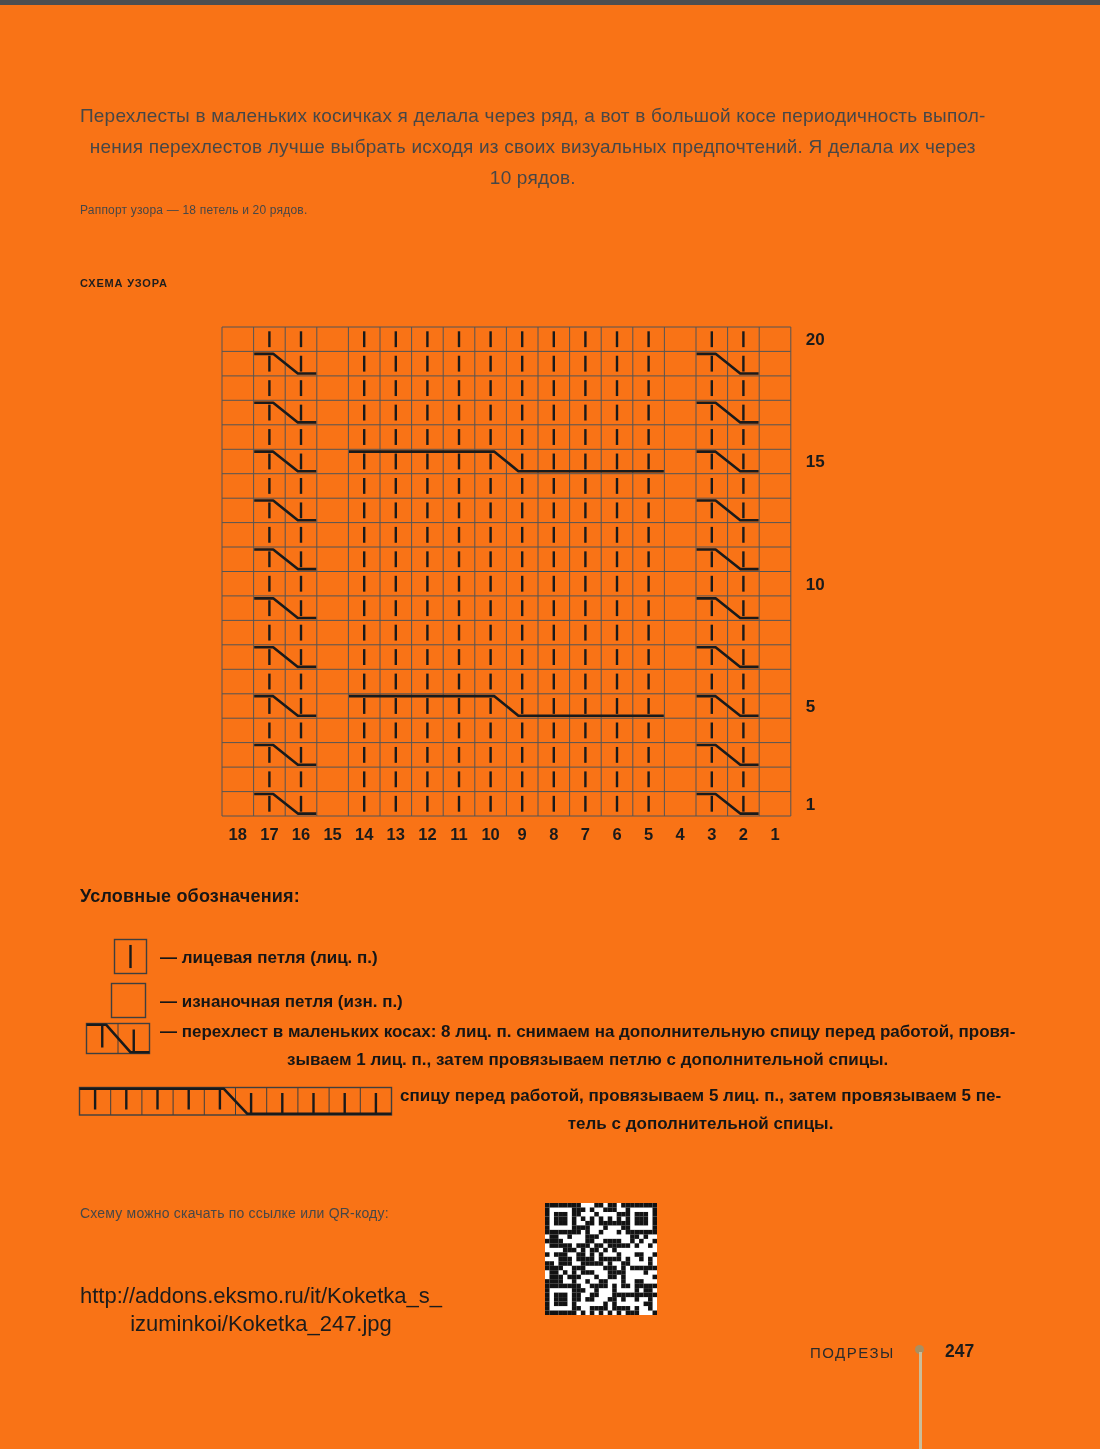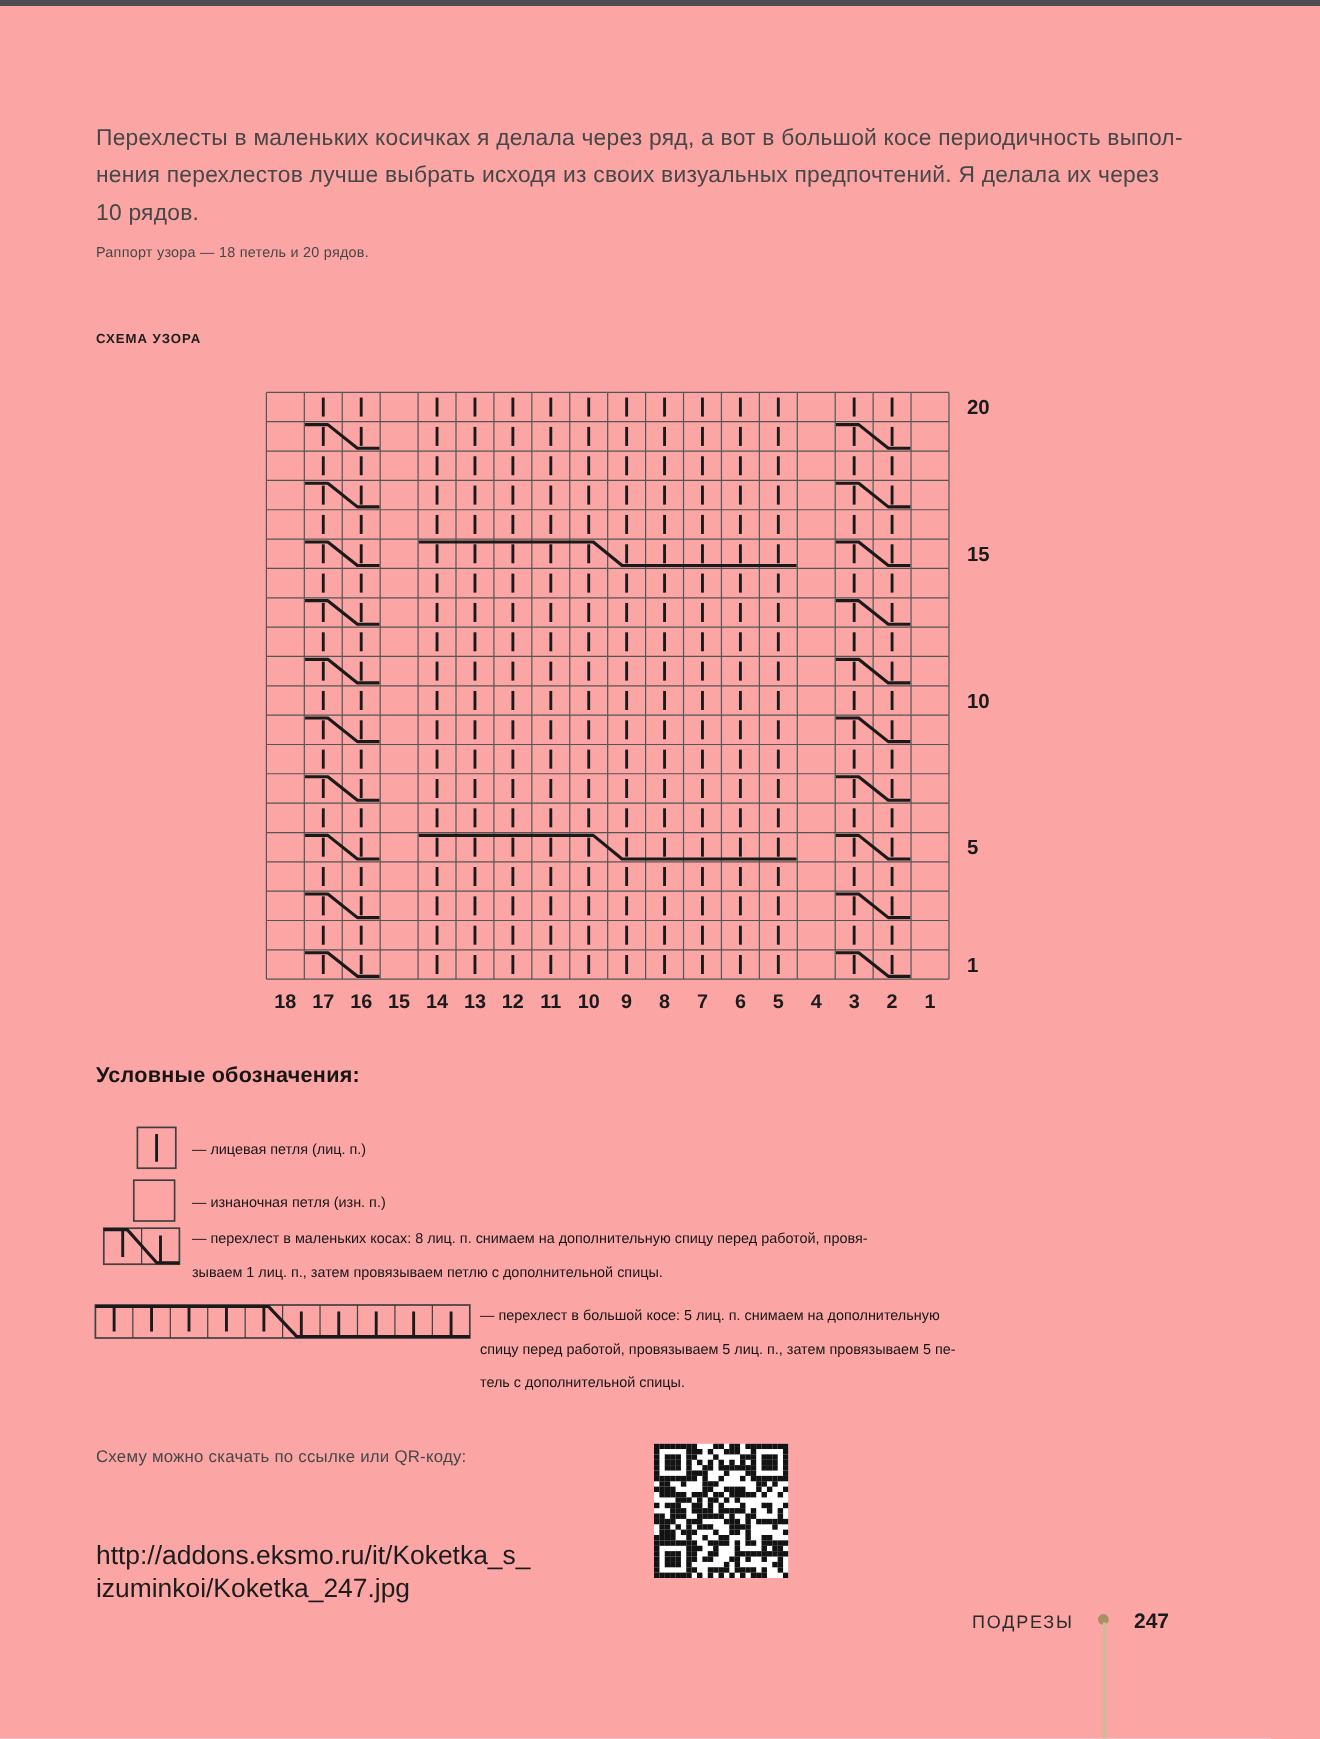--- a/index.html
+++ b/index.html
@@ -1,29 +1,29 @@
 <!DOCTYPE html>
 <html><head>
 <meta charset="utf-8">
 <style>
   html,body{margin:0;padding:0;background:#e8e8e8;}
   .page{
     position:relative;width:1100px;height:1449px;margin:0 auto;
-    background:#fca5a5;overflow:hidden;
-    font-family:"Liberation Sans",sans-serif;color:#3f3f3f;
+    background:#f97316;overflow:hidden;
+    font-family:"Liberation Sans",sans-serif;color:#3f3f3f;text-align:center;
   }
   .topbar{position:absolute;left:0;top:0;width:1100px;height:5px;background:#4e4e50;}
   .intro{position:absolute;left:80px;top:100px;font-size:19px;line-height:31px;color:#474747;letter-spacing:.2px;white-space:nowrap;}
   .intro span{display:block;}
   .rapport{position:absolute;left:80px;top:203px;font-size:12px;color:#474747;letter-spacing:.2px;white-space:nowrap;}
   .chart-heading{position:absolute;left:80px;top:277px;margin:0;font-size:11px;font-weight:bold;color:#1e1e1e;letter-spacing:.8px;}
   .chart-svg{position:absolute;left:210px;top:320px;}
   .legend-heading{position:absolute;left:80px;top:886px;margin:0;font-size:18px;font-weight:bold;color:#161616;letter-spacing:.2px;}
   .lg-sym{position:absolute;}
-  .lg-text{position:absolute;font-size:12px;line-height:28px;color:#161616;white-space:nowrap;}
+  .lg-text{position:absolute;font-size:17px;line-height:28px;color:#161616;white-space:nowrap;font-weight:bold;}
   .lg-text span{display:block;}
   .dl-intro{position:absolute;left:80px;top:1205px;font-size:14px;color:#474747;letter-spacing:.2px;}
   .dl-url{position:absolute;left:80px;top:1282px;font-size:22px;line-height:28px;font-weight:normal;color:#1c1c1c;}
   .dl-url span{display:block;cursor:pointer;}
   .qr{position:absolute;left:545px;top:1203px;}
   .footer-label{position:absolute;left:810px;top:1344px;font-size:15px;color:#2b2b2b;letter-spacing:1.5px;}
   .page-number{position:absolute;left:945px;top:1341px;font-size:17.5px;font-weight:bold;color:#1b1b1b;}
   .pin-line{position:absolute;left:919px;top:1352px;width:2.5px;height:97px;background:#cbbd99;}
   .pin-head{position:absolute;left:915px;top:1345px;width:9px;height:9px;border-radius:50%;background:#a98f62;}
 </style>
@@ -418,21 +418,20 @@
         <line x1="110.7" y1="3" x2="110.7" y2="23.5" stroke="#1a1a1a" stroke-width="2.4"></line>
         <line x1="141.9" y1="3" x2="141.9" y2="23.5" stroke="#1a1a1a" stroke-width="2.4"></line>
         <line x1="173.1" y1="7" x2="173.1" y2="27.5" stroke="#1a1a1a" stroke-width="2.4"></line>
         <line x1="204.29999999999998" y1="7" x2="204.29999999999998" y2="27.5" stroke="#1a1a1a" stroke-width="2.4"></line>
         <line x1="235.5" y1="7" x2="235.5" y2="27.5" stroke="#1a1a1a" stroke-width="2.4"></line>
         <line x1="266.7" y1="7" x2="266.7" y2="27.5" stroke="#1a1a1a" stroke-width="2.4"></line>
         <line x1="297.9" y1="7" x2="297.9" y2="27.5" stroke="#1a1a1a" stroke-width="2.4"></line>
         <polyline points="1.5,2.7 145.644,2.7 169.356,27.8 313.5,27.8" stroke="#1a1a1a" stroke-width="2.6" fill="none" stroke-linejoin="round"></polyline>
       </svg></div>
   <div class="lg-text" style="left:400px;top:1082px;">
-    <span>— перехлест в большой косе: 5 лиц. п. снимаем на дополнительную</span>
     <span>спицу перед работой, провязываем 5 лиц. п., затем провязываем 5 пе-</span>
     <span>тель с дополнительной спицы.</span>
   </div>
 
   <div class="dl-intro">Схему можно скачать по ссылке или QR-коду:</div>
   <div class="dl-url">
     <span>http://addons.eksmo.ru/it/Koketka_s_</span>
     <span>izuminkoi/Koketka_247.jpg</span>
   </div>
 

